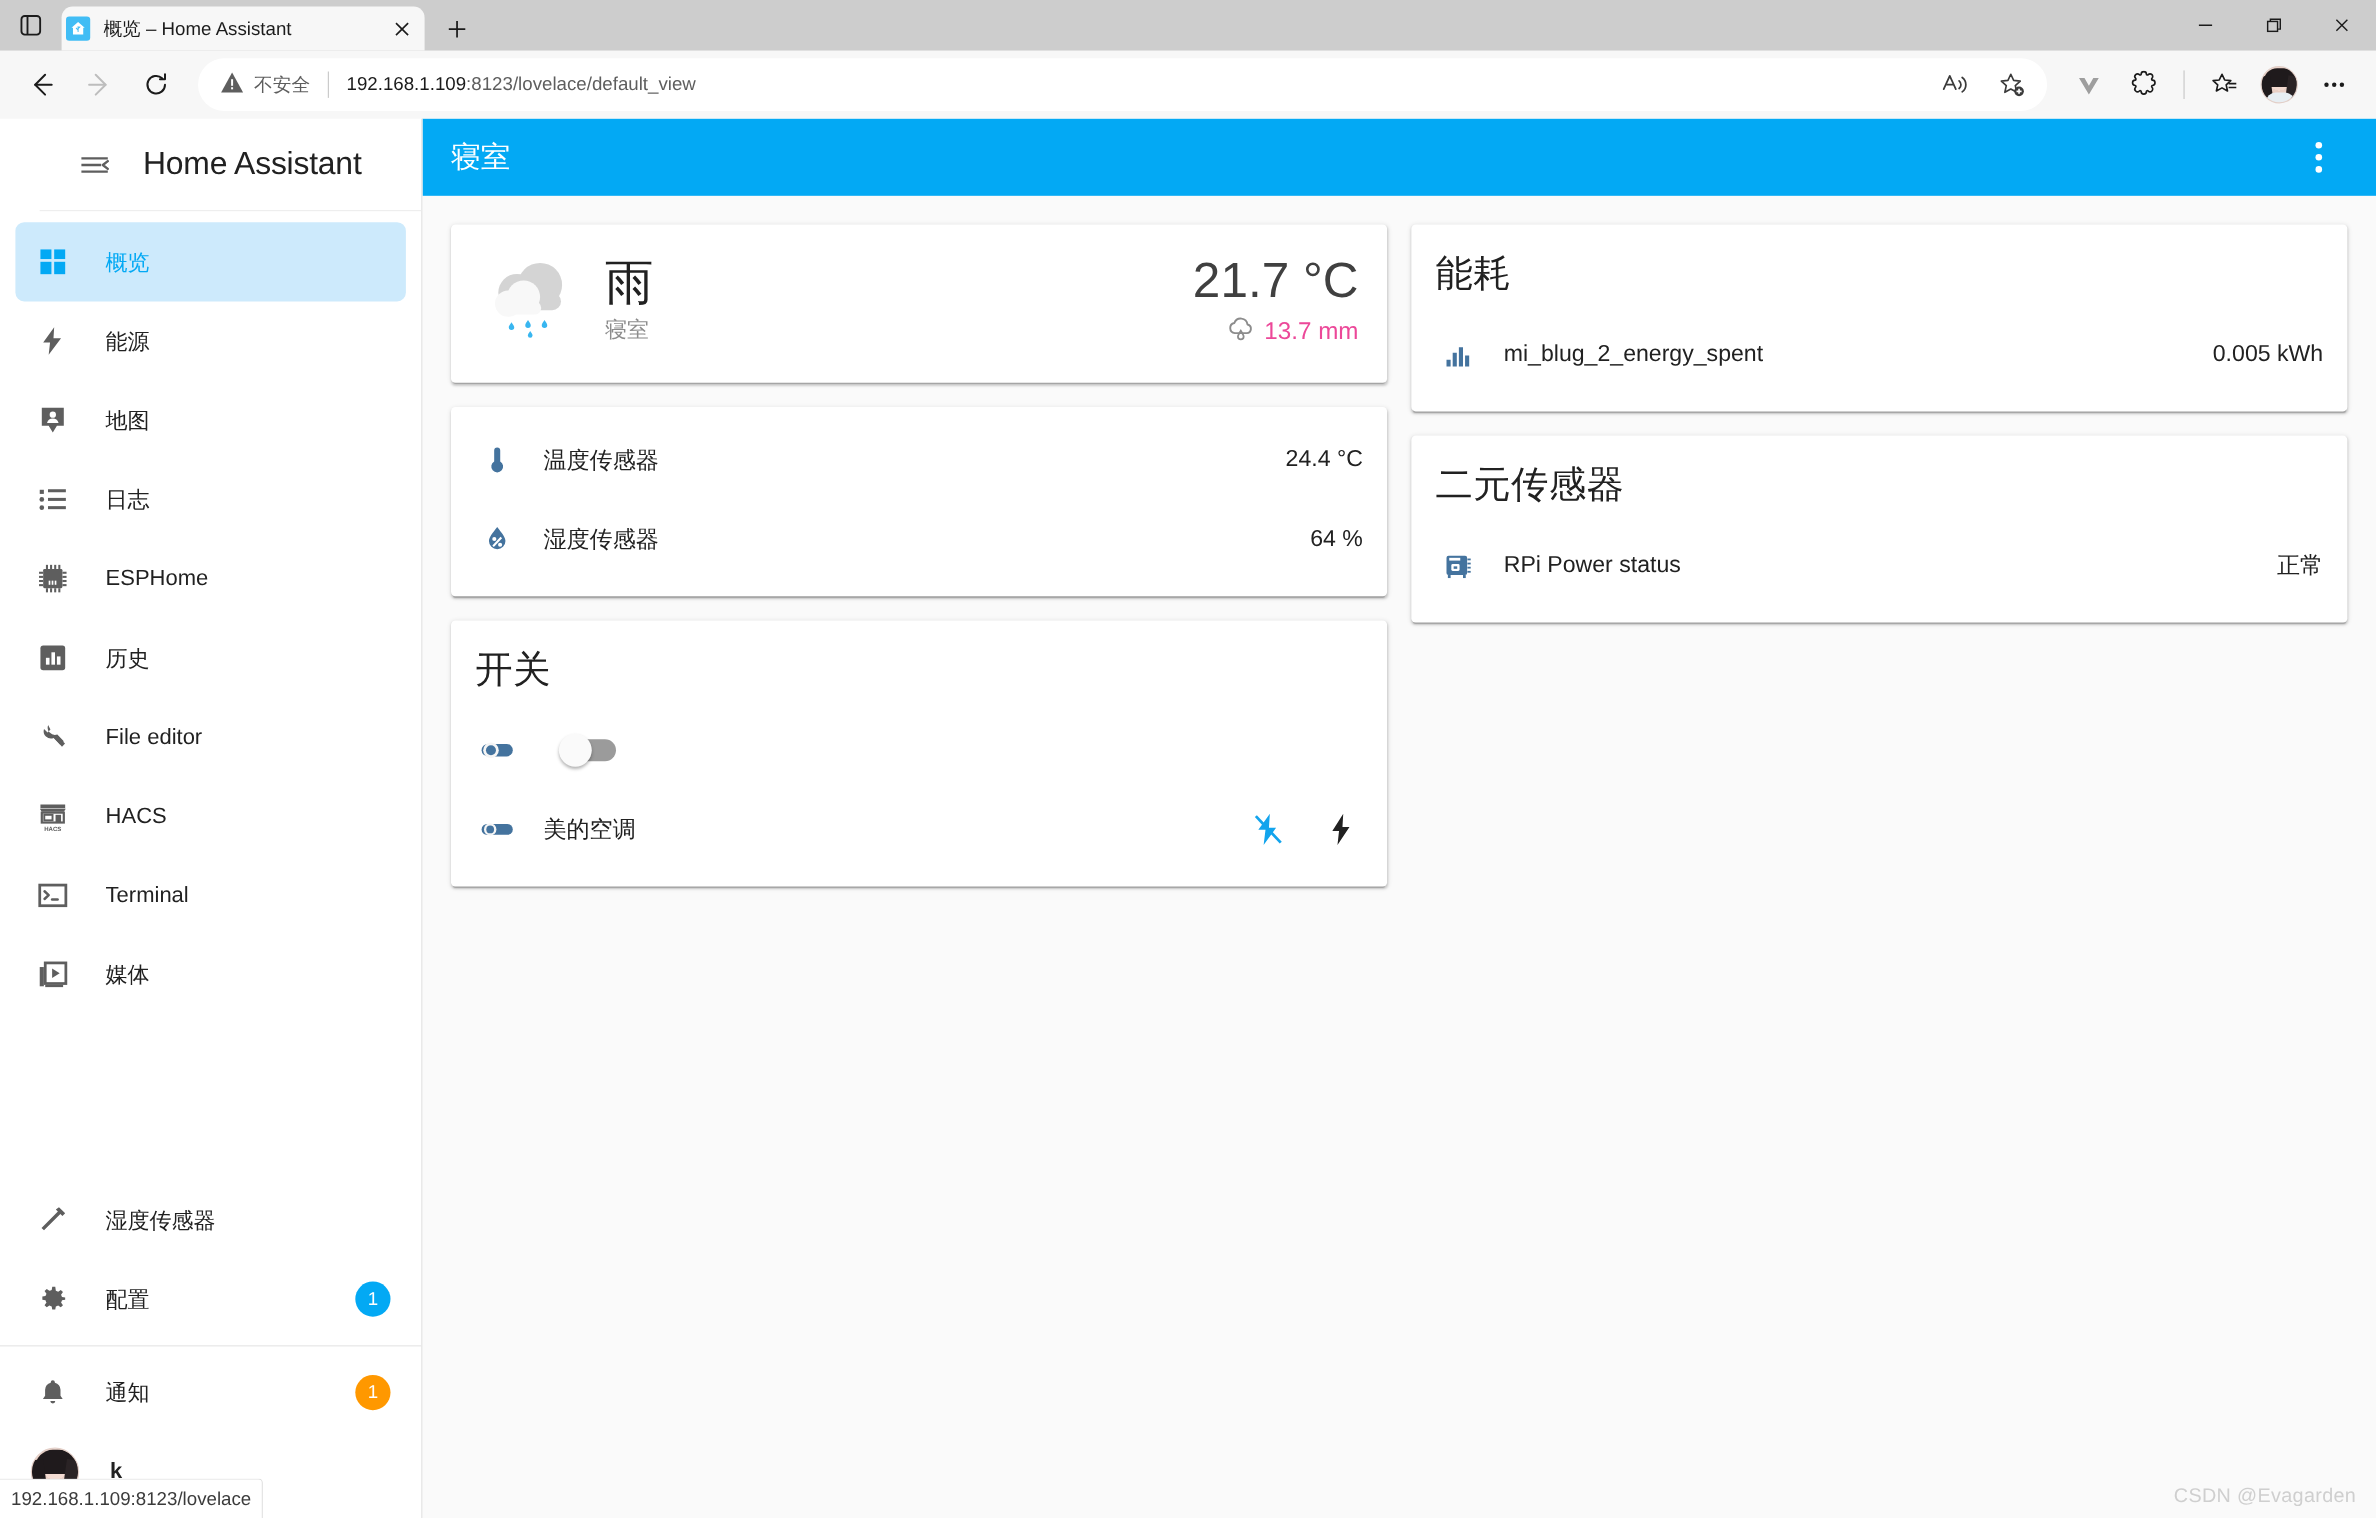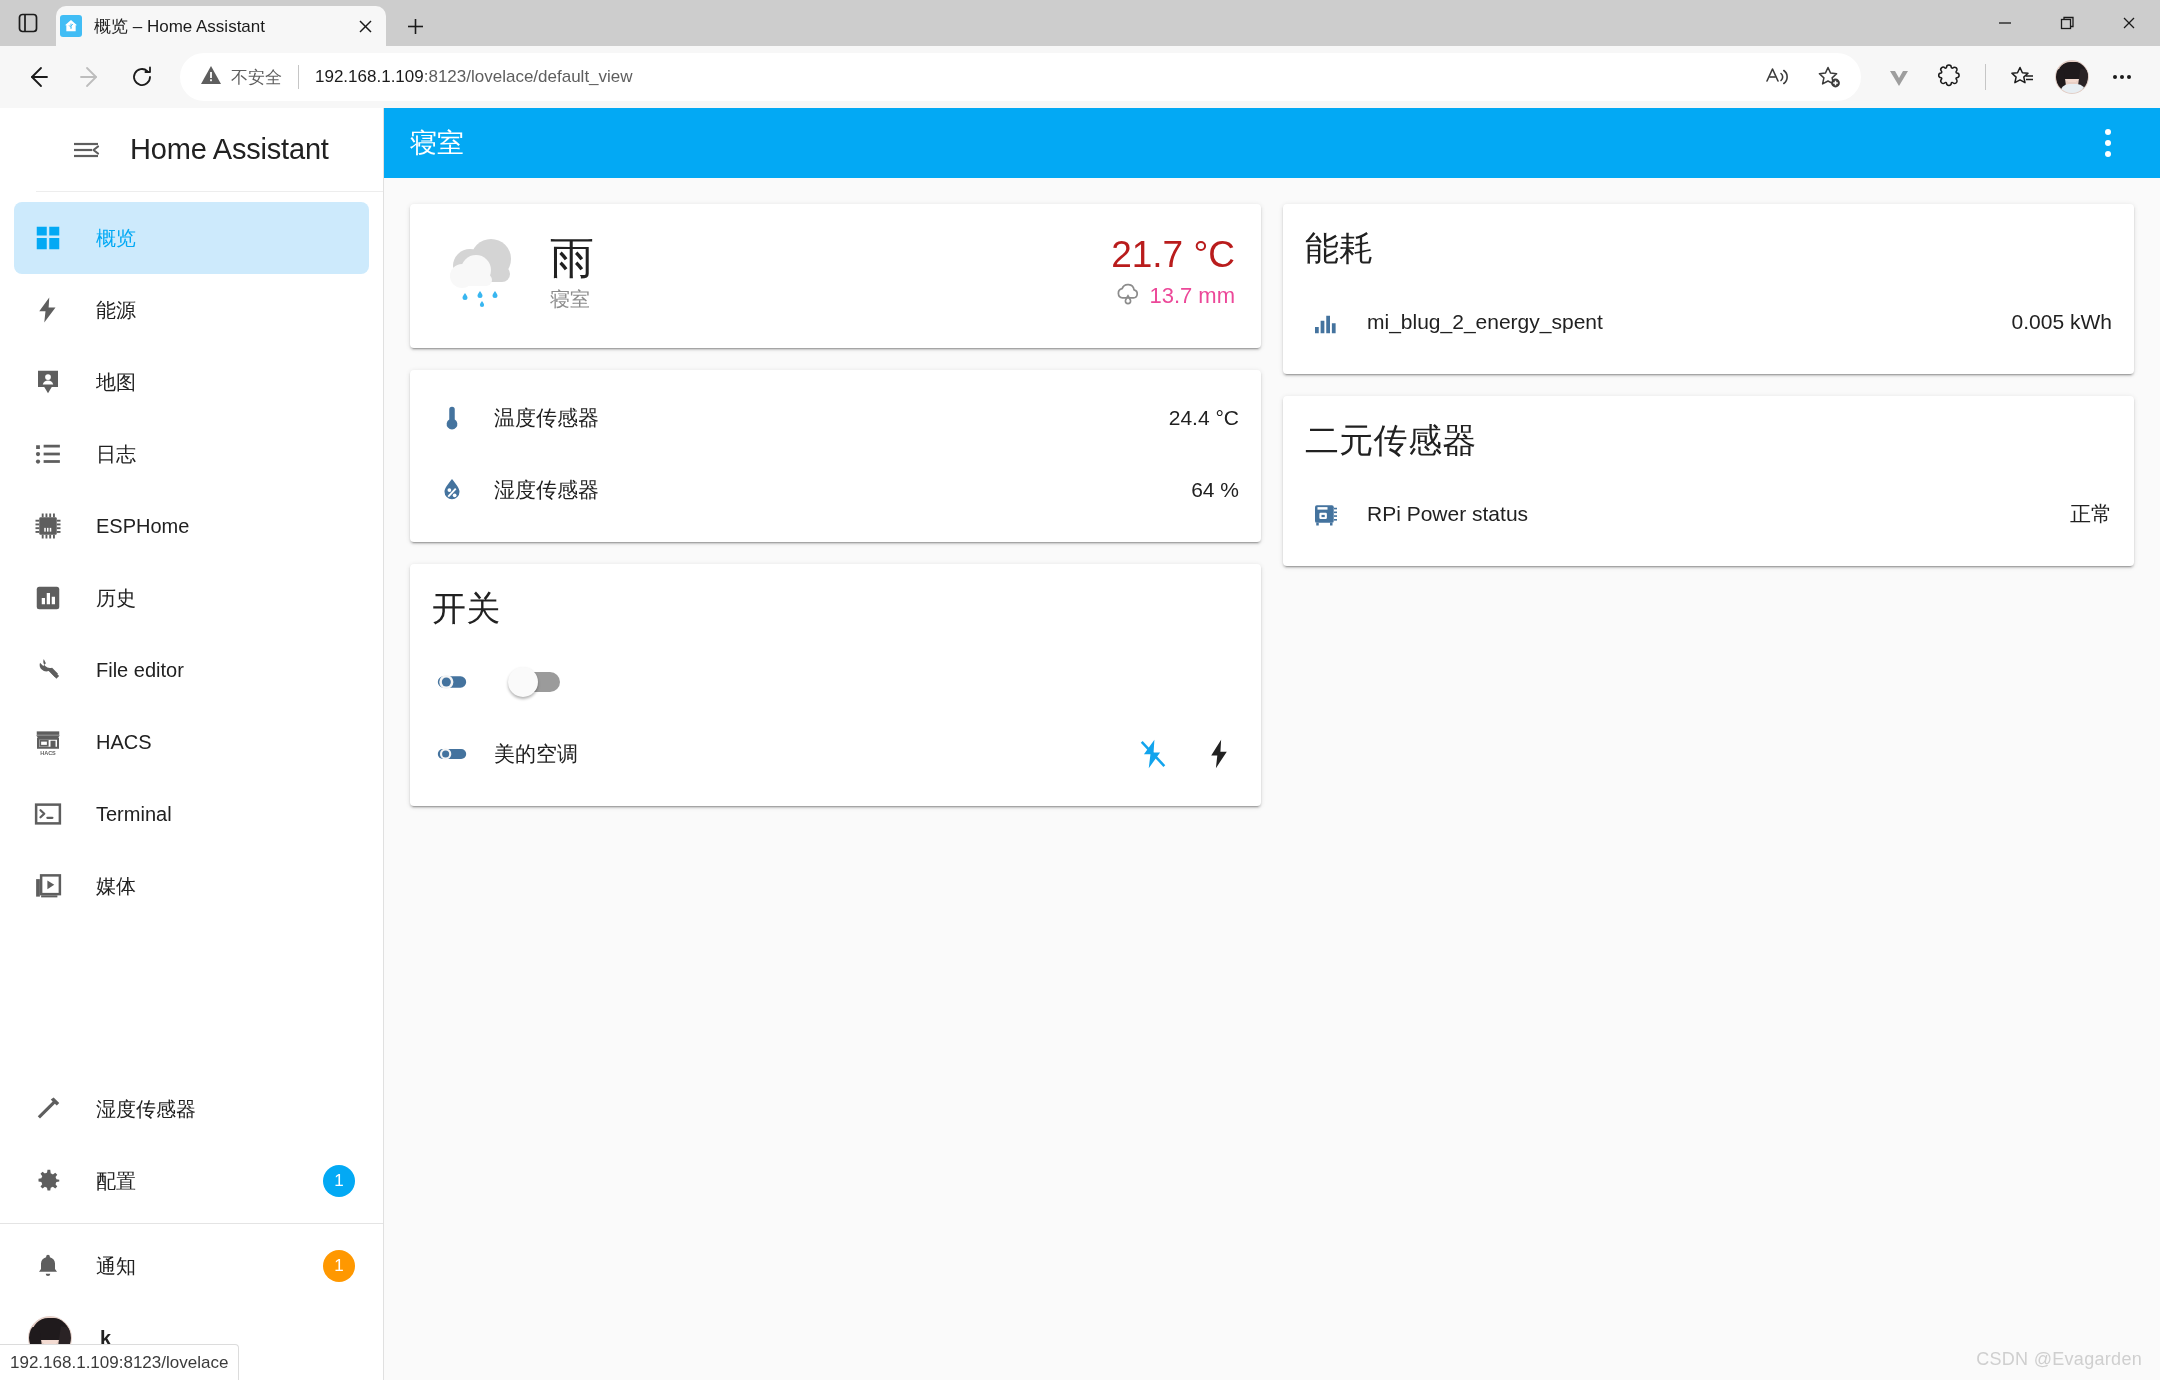--- a/index.html
+++ b/index.html
@@ -183,21 +183,21 @@
     padding: 22px 32px 2px 22px; letter-spacing: .3px;
   }
 
   
   .weather { display:flex; align-items:center; padding: 22px 26px 26px 26px; }
   .weather-icon { width: 96px; height: 96px; flex:none; position:relative; }
   .weather-text { margin-left: 18px; }
   .weather-state { font-size: 44px; color:#212121; line-height:1.05; }
   .weather-sub { font-size: 20px; color:#8c8c8c; margin-top: 4px; }
   .weather-right { margin-left:auto; text-align:right; }
-  .weather-temp { font-size: 37px; color:#b91c1c; line-height: 1.05; }
+  .weather-temp { font-size: 45px; color:#404040; line-height: 1.05; }
   .weather-extra {
     font-size: 22px; color:#ec4899; display:flex; align-items:center;
     justify-content:flex-end; gap: 8px; margin-top: 6px;
   }
 
   
   .rows { padding: 12px 22px 16px 22px; }
   .row { display:flex; align-items:center; height: 56px; gap: 22px; }
   .row-icon { width: 40px; height:40px; display:flex; align-items:center; justify-content:center; flex:none; }
   .row-name { font-size: 21px; color:#212121; flex:1; min-width:0; white-space:nowrap; overflow:hidden; text-overflow:ellipsis; }

